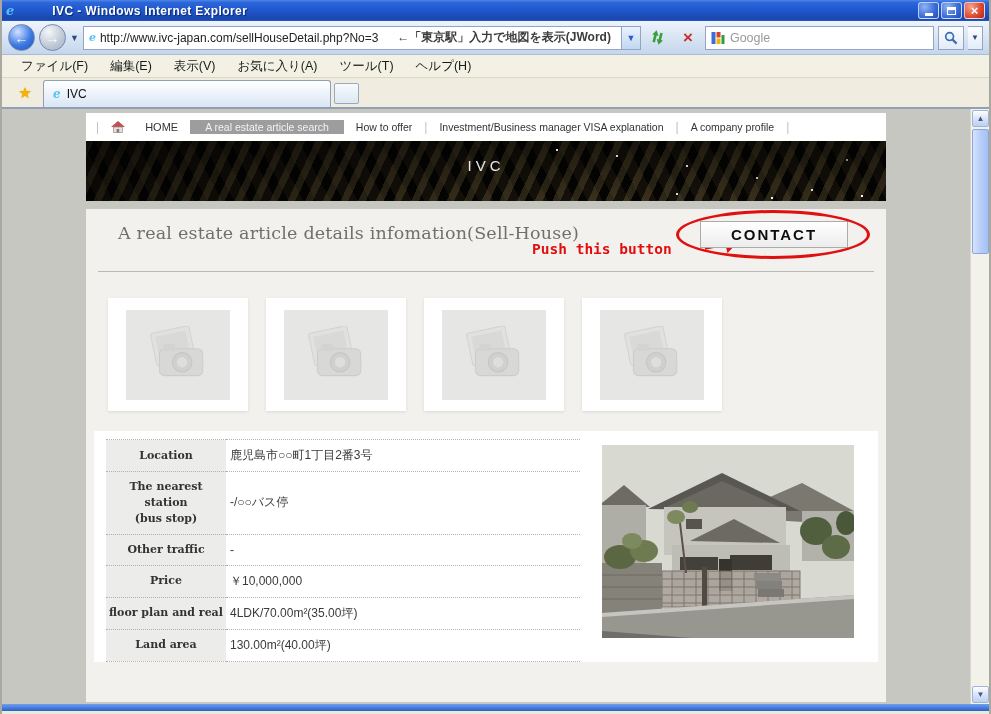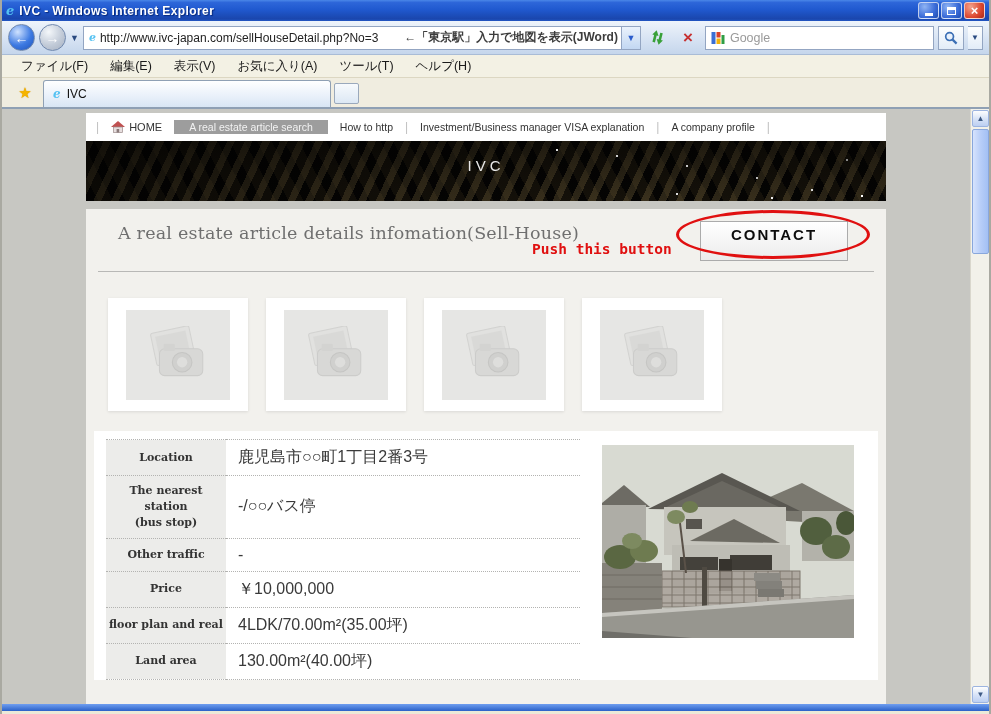--- a/index.html
+++ b/index.html
@@ -7,21 +7,21 @@
   body { font-family: "Liberation Sans", sans-serif; background:#6b6b6b; }
 
   .window { position:relative; width:991px; height:714px;
     border-left:2px solid #a9a9a1; border-right:2px solid #a9a9a1; background:#ece9d8; }
 
   
   .titlebar { height:21px; display:flex; align-items:center; padding:0 4px; gap:5px;
     background:linear-gradient(#4a87e8 0%, #2d66d9 12%, #2059cf 45%, #1a46ad 90%, #2257c4 100%); }
   .e-ico { font:bold italic 13px "DejaVu Serif", serif; color:#56c2f2; line-height:1; }
   .titlebar .title-text { color:#fff; font-weight:bold; font-size:12px; letter-spacing:.4px;
-    text-shadow:1px 1px 1px #06287a; flex:1; white-space:nowrap; overflow:hidden; }
+    text-shadow:1px 1px 1px #06287a; flex:1; white-space:nowrap; overflow:hidden;margin-left:33px; }
   .winbtns { display:flex; gap:2px; }
   .winbtn { width:21px; height:17px; border-radius:3px; border:1px solid rgba(255,255,255,.7);
     display:grid; place-items:center; }
   .winbtn.blue { background:radial-gradient(circle at 30% 25%, #8fb4f4, #3a6bd8 60%, #1f4cb0); }
   .winbtn.red  { background:radial-gradient(circle at 30% 25%, #f4a28c, #dd4830 60%, #a82818); }
   .glyph-min { width:8px; height:3px; background:#fff; margin-top:8px; }
   .glyph-restore { width:9px; height:8px; border:1px solid #fff; border-top:3px solid #fff; background:transparent; }
   .glyph-close { color:#fff; font-weight:bold; font-size:13px; line-height:1; }
 
   
@@ -29,21 +29,21 @@
     background:linear-gradient(#eef4fb, #d7e3f3 55%, #c5d6ec); border-bottom:1px solid #a9bcd6; }
   .circ { width:27px; height:27px; border-radius:50%; border:1px solid #7189ae;
     display:grid; place-items:center; color:#fff; font-size:14px; font-weight:bold; line-height:1; }
   .circ.back { background:radial-gradient(circle at 35% 28%, #cfe2ff, #3d7ae2 55%, #1e52b8); }
   .circ.fwd  { background:radial-gradient(circle at 35% 28%, #f4f7fa, #c2cbd8 55%, #a4afc0); }
   .caret { color:#2a4a80; font-size:9px; }
   .addrfield { width:558px; height:24px; background:#fff; border:1px solid #93a5c2;
     display:flex; align-items:center; padding-left:5px; overflow:hidden; }
   .addrfield .url { font-size:12px; color:#222; white-space:nowrap; }
   .addrfield .url b { font-weight:normal; }
-  .addr-hint { margin-left:auto; font-size:12px; font-weight:bold; color:#3c3c3c; white-space:nowrap; padding-right:3px; }
+  .addr-hint { margin-left:auto; font-size:12px; font-weight:bold; color:#3c3c3c; white-space:nowrap; padding-right:10px; }
   .combo-btn { flex:0 0 19px; align-self:stretch; border-left:1px solid #93a5c2;
     background:linear-gradient(#eaf2fc,#c2d7f2); display:grid; place-items:center; color:#2a5ccc; font-size:9px; }
   .toolbtn { width:26px; height:26px; display:grid; place-items:center; border:1px solid transparent; border-radius:2px; }
   .stop-x { color:#c63030; font-size:17px; font-weight:bold; line-height:1; }
   .gbox { flex:1; height:24px; background:#fff; border:1px solid #93a5c2;
     display:flex; align-items:center; gap:5px; padding:0 5px; }
   .gbox input { border:none; outline:none; flex:1; font-size:12.5px; color:#333; background:transparent; }
   .gbox input::placeholder { color:#9a9a9a; }
   .searchbtn { width:26px; height:24px; background:linear-gradient(#fdfefe,#e2ecf8); border:1px solid #93a5c2;
     display:grid; place-items:center; }
@@ -66,21 +66,21 @@
   .newtab { width:25px; height:21px; margin:0 0 3px 3px; border:1px solid #9aa9bc; border-radius:2px;
     background:linear-gradient(#f7fafd,#dce8f4); }
 
   
   .viewport { position:relative; height:595px; background:#c7c7c2; overflow:hidden; }
   .pagecol { width:800px; margin:4px 0 0 84px; }
 
   .sitenav { height:28px; background:#fff; display:flex; align-items:center; gap:12px;
     padding:0 10px; font-size:10.5px; color:#333; }
   .sep { color:#c0c0c0; font-size:12px; }
-  .homeitem { display:flex; align-items:center; gap:4px; font-size:11px; color:#333; }
+  .homeitem { display:flex; align-items:center; gap:20px; font-size:11px; color:#333; }
   .navitem { color:#333; }
   .navitem.active { background:#9d9d9d; color:#f2f2f2; padding:1px 15px; }
 
   .banner { position:relative; height:60px; background:
       repeating-linear-gradient(115deg, rgba(186,158,96,.28) 0 7px, rgba(0,0,0,0) 7px 16px),
       repeating-linear-gradient(62deg, rgba(0,0,0,.55) 0 11px, rgba(60,48,24,.25) 11px 24px),
       #0e0c08; overflow:hidden; }
   .banner::after { content:""; position:absolute; inset:0;
       background:radial-gradient(ellipse at 70% 120%, rgba(0,0,0,.1), rgba(0,0,0,.75)); }
   .banner-title { position:absolute; left:0; right:0; top:16px; text-align:center;
@@ -91,39 +91,39 @@
 
   .mainarea { background:#f2f1ed; padding-bottom:40px; }
 
   .headrow { position:relative; height:58px; margin:8px 28px 0; }
   .pagetitle { position:absolute; left:4px; top:14px; font-family:"DejaVu Serif", serif;
     font-weight:400; font-size:17.5px; color:#6f6f6f; letter-spacing:.2px; }
   .annotation { position:absolute; left:418px; top:32px; font-family:"DejaVu Sans Mono", monospace;
     font-weight:bold; font-size:14.5px; }
   .pusharrow { position:absolute; left:588px; top:18px; }
   .contactwrap { position:absolute; right:4px; top:6px; width:162px; height:38px; }
-  .contactbtn { position:absolute; left:8px; top:6px; width:148px; height:40px;
+  .contactbtn { position:absolute; left:8px; top:6px; width:148px; height:27px;
     background:linear-gradient(#ffffff,#ececec); border:1px solid #ababab;
     font-weight:bold; font-size:15px; letter-spacing:2px; color:#0d0d0d; text-align:center; line-height:25px; }
   .redellipse { position:absolute; left:-16px; top:-5px; width:194px; height:49px;
     border:3px solid; border-radius:50%; }
 
   .headsep { margin:4px 12px 0; border:none; border-top:1px solid #b8b8b6; }
 
   .thumbs { display:flex; gap:18px; margin:26px 0 0 22px; }
   .thumbcard { width:140px; height:113px; background:#fff; box-shadow:0 1px 3px rgba(0,0,0,.10);
     display:grid; place-items:center; }
   .thumbph { width:104px; height:90px; background:#e6e6e4; display:grid; place-items:center; }
 
   .detailpanel { margin:20px 8px 0; background:#fff; padding:8px 12px 0; display:flex; gap:22px; align-items:flex-start; }
   table.details { width:474px; border-collapse:collapse; border-top:1px dotted #b3b3b1; }
   table.details tr { border-bottom:1px dotted #b3b3b1; }
   td.lbl { width:120px; background:#ececea; font-family:"DejaVu Serif", serif; font-weight:bold;
     font-size:11px; color:#333; text-align:center; padding:7px 3px; white-space:pre-line; line-height:1.45; }
-  td.val { font-size:16px; color:#3a3a3a; padding:7px 12px; }
+  td.val { font-size:12px; color:#3a3a3a; padding:7px 4px; }
   .photo { margin-top:6px; }
 
   
   .vscroll { position:absolute; top:0; right:0; width:19px; height:100%;
     background:#f2f1ea; border-left:1px solid #d9d7cd; }
   .sbbtn { position:absolute; left:1px; width:17px; height:17px; border:1px solid #9cb4e0; border-radius:2px;
     background:linear-gradient(#fefefe,#d6e2f7 55%, #bccff2); display:grid; place-items:center;
     color:#3e5a84; font-size:8px; line-height:1; }
   .sb-up { top:1px; } .sb-down { bottom:1px; }
   .sbthumb { position:absolute; left:1px; top:20px; width:17px; height:125px; border:1px solid #89a7dc; border-radius:2px;
@@ -218,21 +218,21 @@
         <span class="sep">|</span>
         <span class="homeitem">
           <svg width="14" height="12" viewBox="0 0 14 12">
             <polygon points="7,0 0,6 14,6" fill="#c05050"></polygon>
             <rect x="2.5" y="6" width="9" height="5.5" fill="#e7dede" stroke="#9a8a8a" stroke-width="0.7"></rect>
             <rect x="5.6" y="8" width="2.6" height="3.5" fill="#8a7a7a"></rect>
           </svg>
           <span>HOME</span>
         </span>
         <span class="navitem active" style="background: rgb(157, 157, 157);">A real estate article search</span>
-        <span class="navitem">How to http</span>
+        <span class="navitem">How to offer</span>
         <span class="sep">|</span>
         <span class="navitem">Investment/Business manager VISA explanation</span>
         <span class="sep">|</span>
         <span class="navitem">A company profile</span>
         <span class="sep">|</span>
       </div>
 
       <div class="banner">
         <span class="dots"></span>
         <div class="banner-title">IVC</div>

